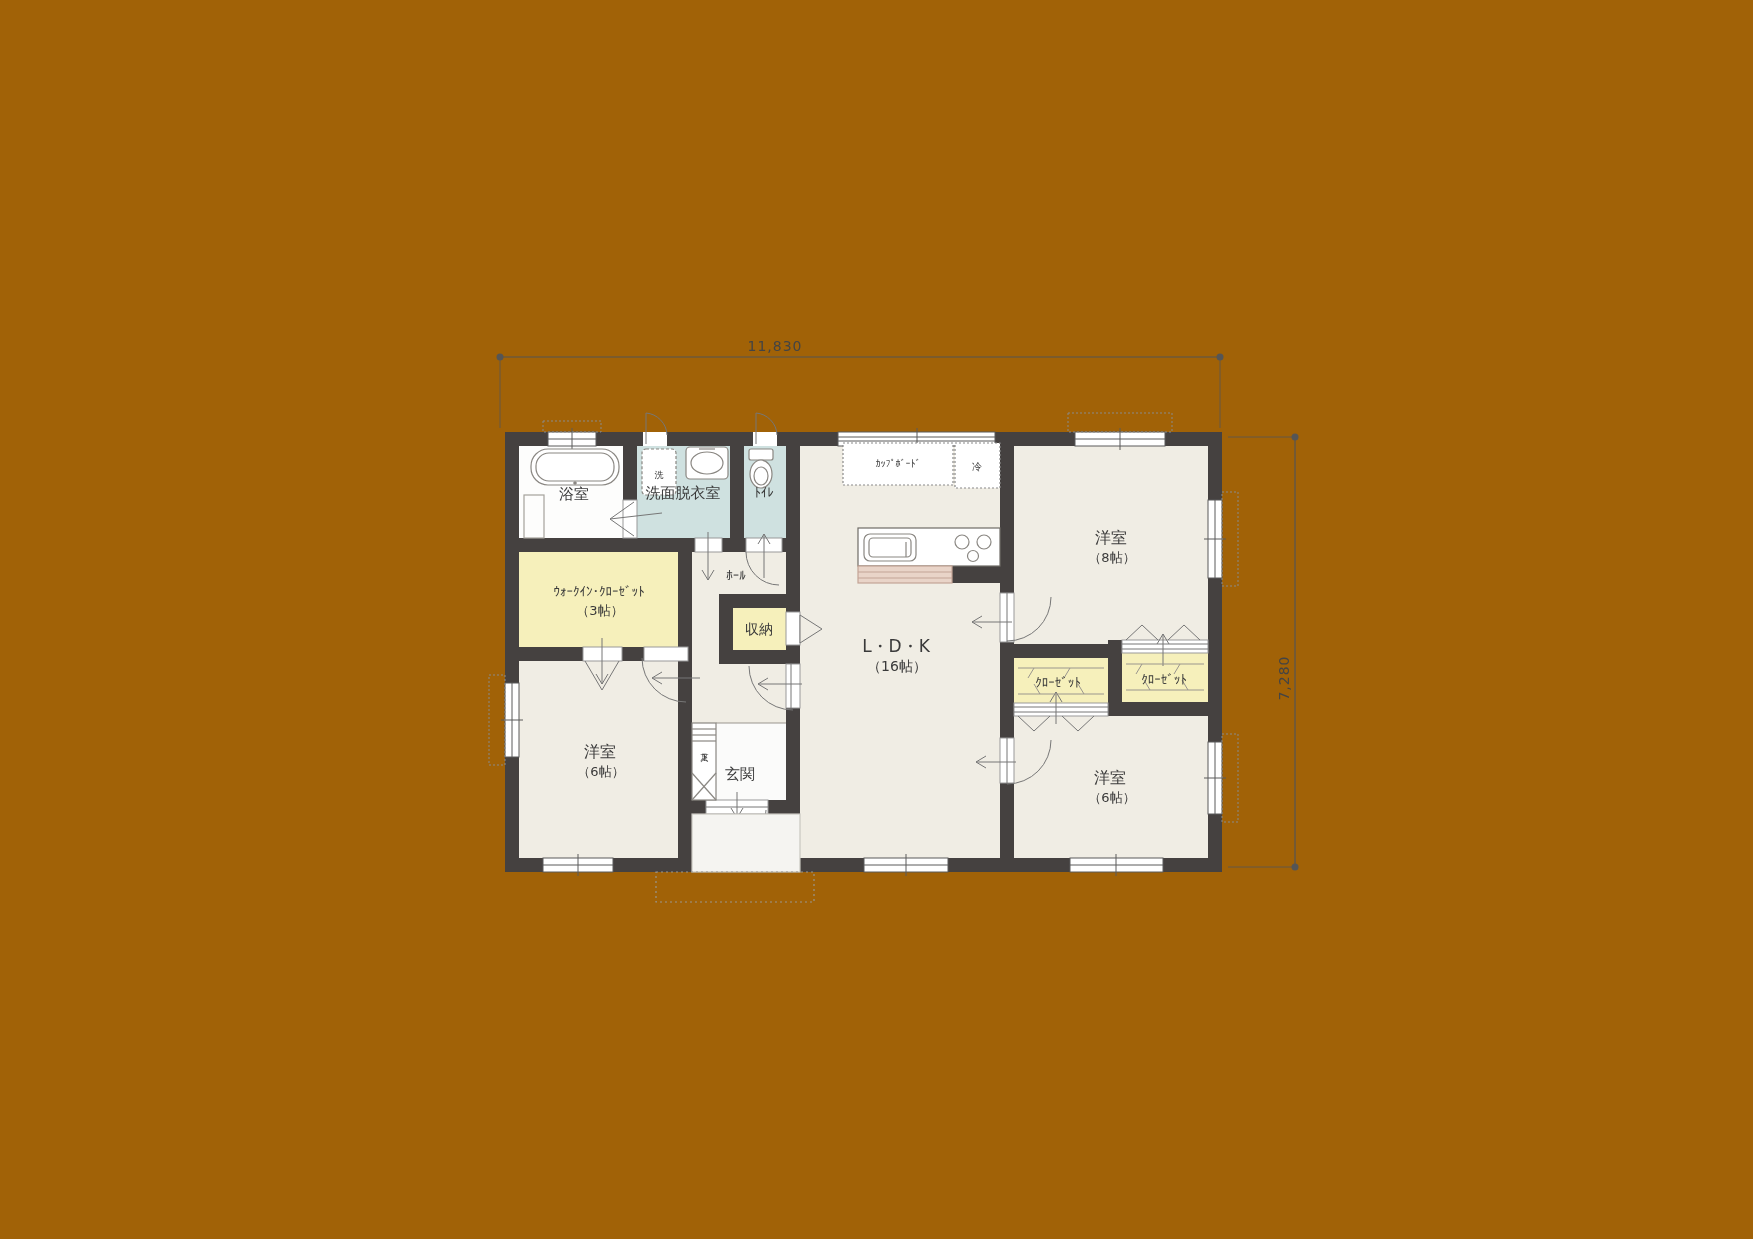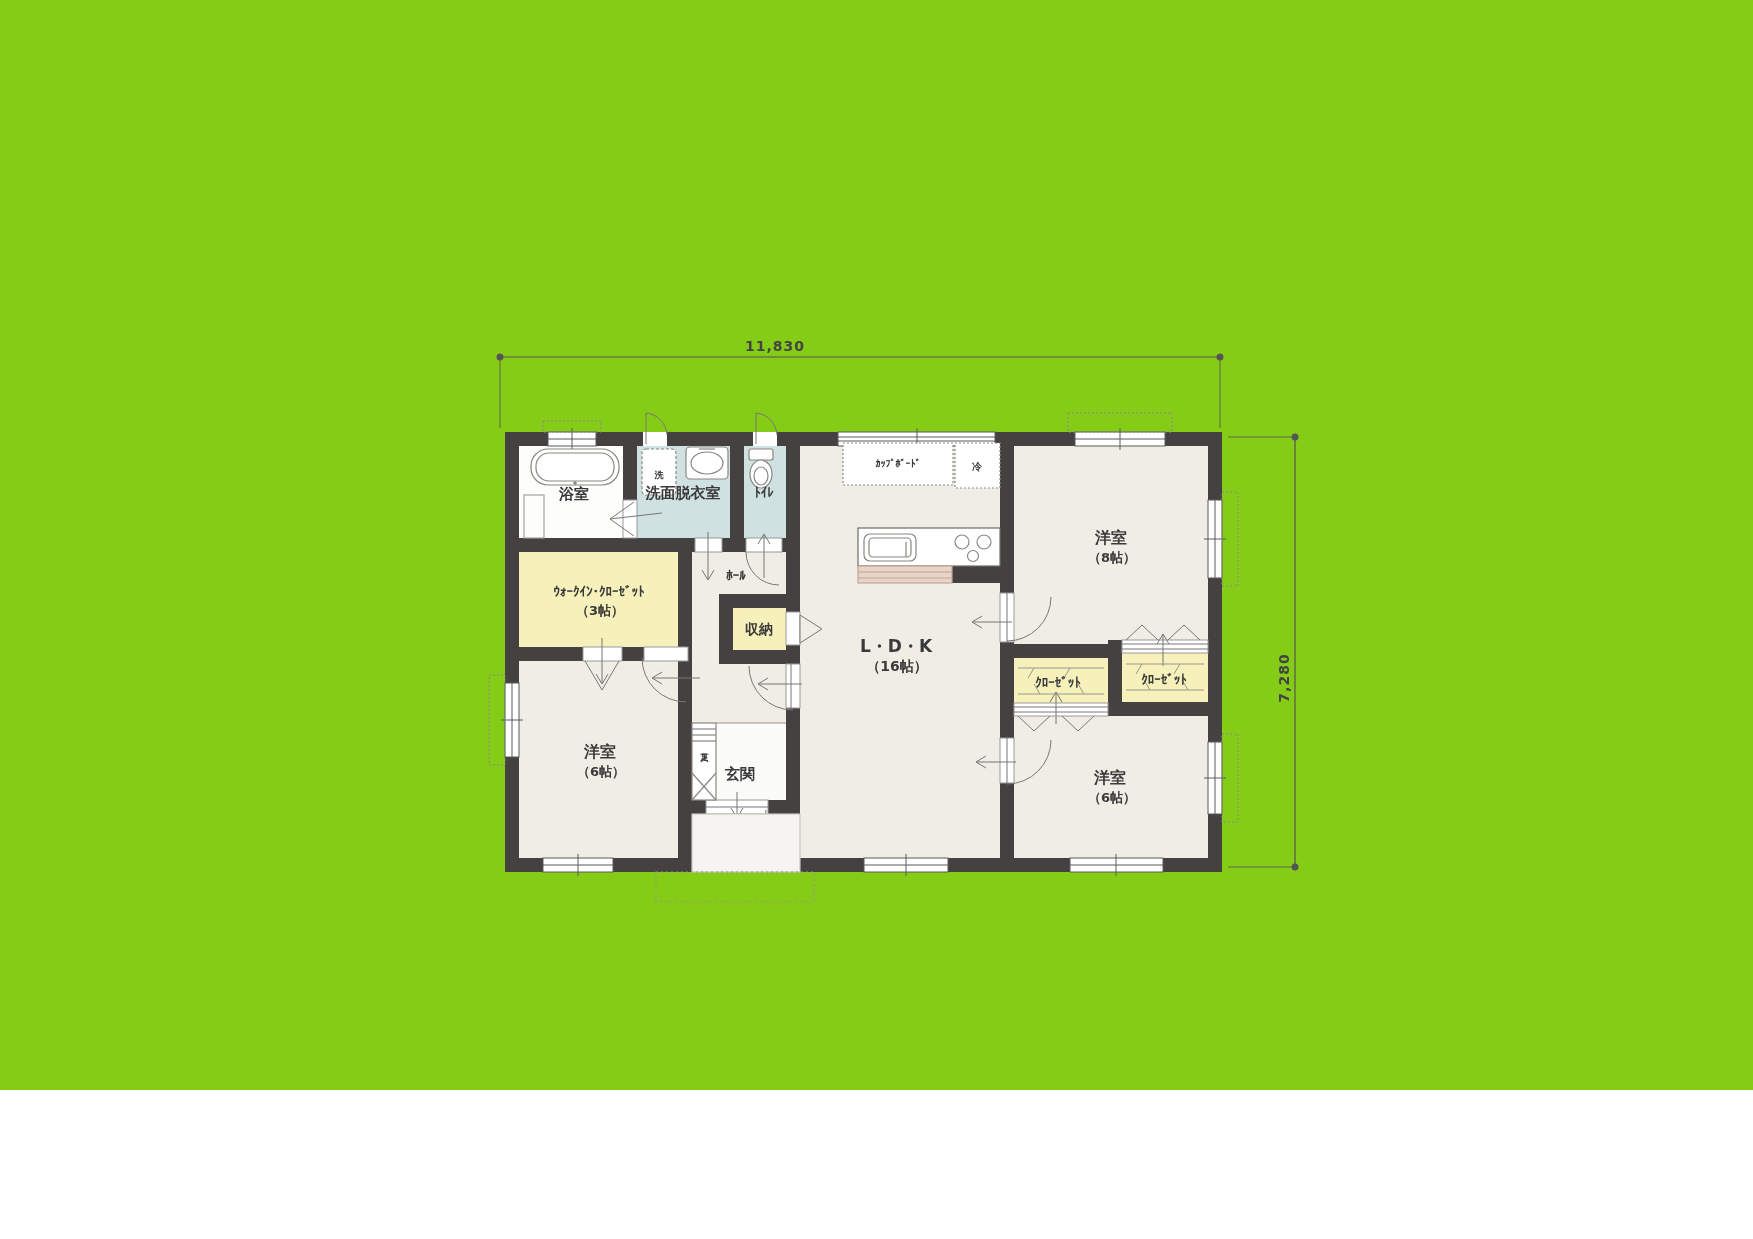--- a/index.html
+++ b/index.html
@@ -1,16 +1,16 @@
 <!DOCTYPE html>
 <html><head>
 <meta charset="utf-8">
 <style>
   html,body{margin:0;padding:0;background:#ffffff;}
-  .page{width:1753px;height:1090px;position:relative;background:#84cc16;overflow:hidden;font-weight:bold;}
+  .page{width:1753px;height:1239px;position:relative;background:#a16207;overflow:hidden;}
   svg text{font-family:"DejaVu Sans","Liberation Sans",sans-serif;fill:#3a3a3a;}
   .room-label{font-size:16px;}
   .room-size{font-size:13px;}
   .dim-label{font-size:14px;fill:#444;letter-spacing:1px;}
   .vtext{writing-mode:vertical-rl;text-orientation:upright;font-size:8px;}
 </style>
 </head>
 <body>
 
 <div class="page">

